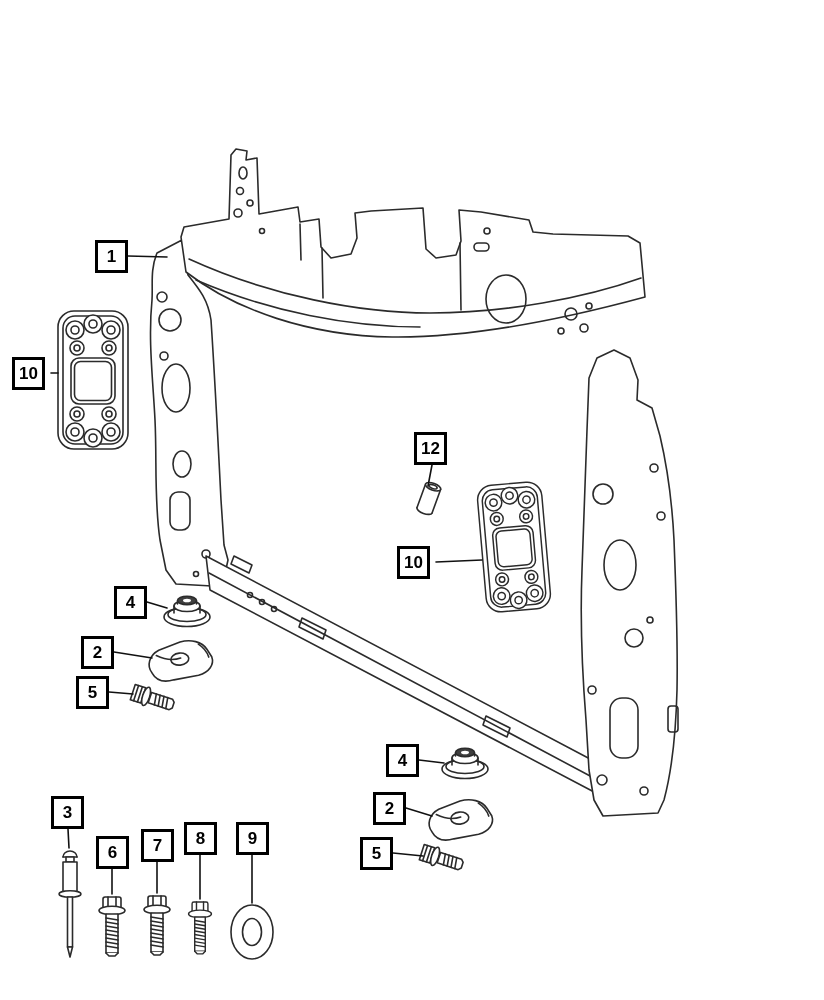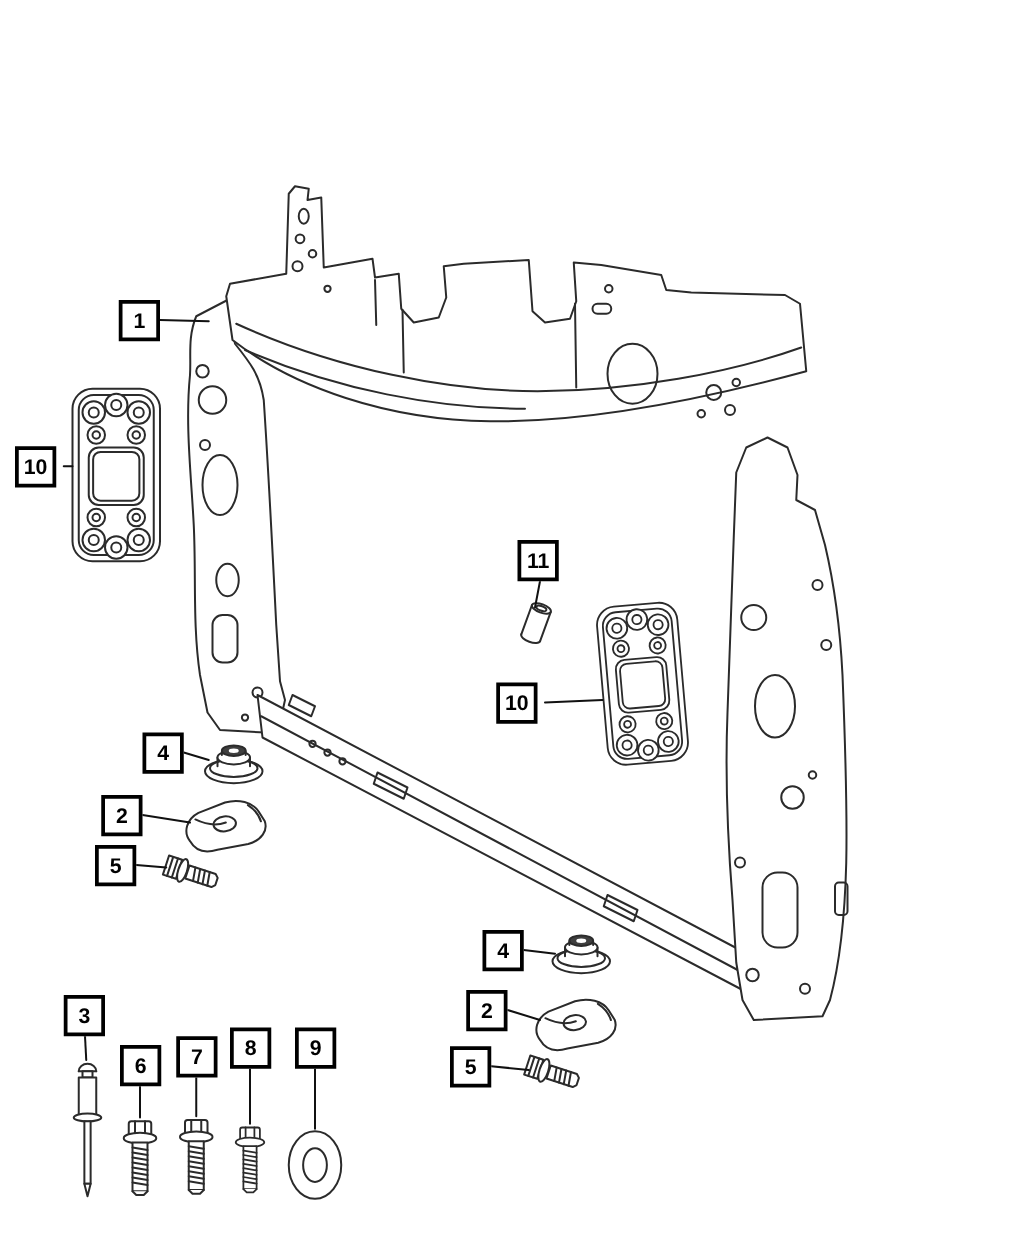--- a/index.html
+++ b/index.html
@@ -231,21 +231,21 @@
     </g>
   </svg>
 
   <div class="callout" style="left:95px;top:240px;">
       <span>1</span>
     </div>
   <div class="callout" style="left:12px;top:357px;">
       <span>10</span>
     </div>
   <div class="callout" style="left:414px;top:432px;">
-      <span>11</span>
+      <span>12</span>
     </div>
   <div class="callout" style="left:397px;top:546px;">
       <span>10</span>
     </div>
   <div class="callout" style="left:114px;top:586px;">
       <span>4</span>
     </div>
   <div class="callout" style="left:81px;top:636px;">
       <span>2</span>
     </div>

